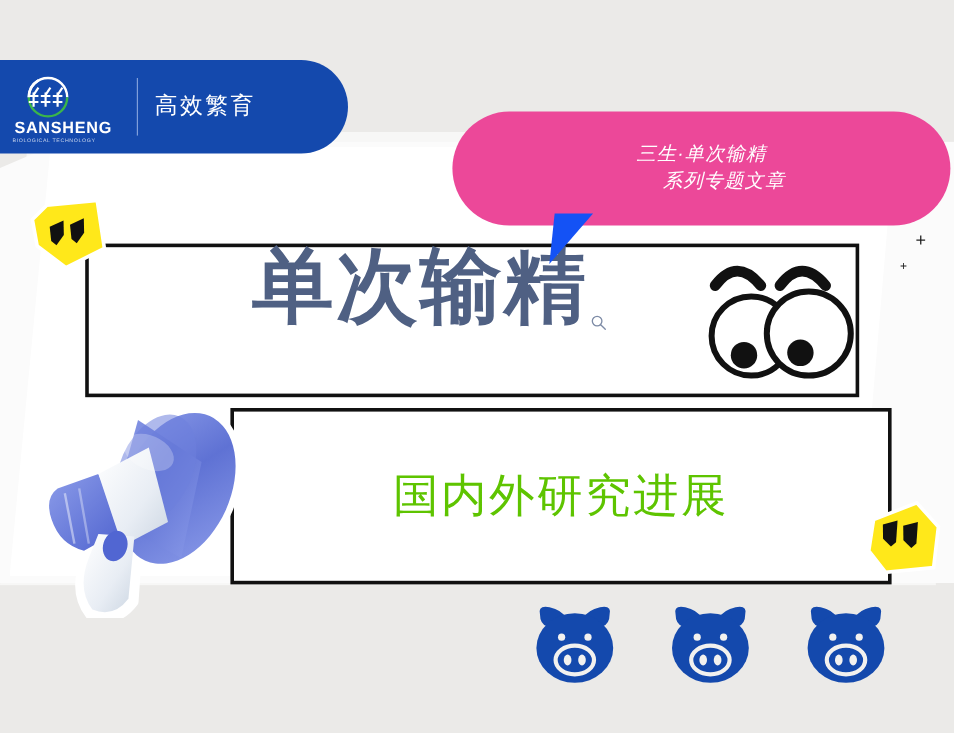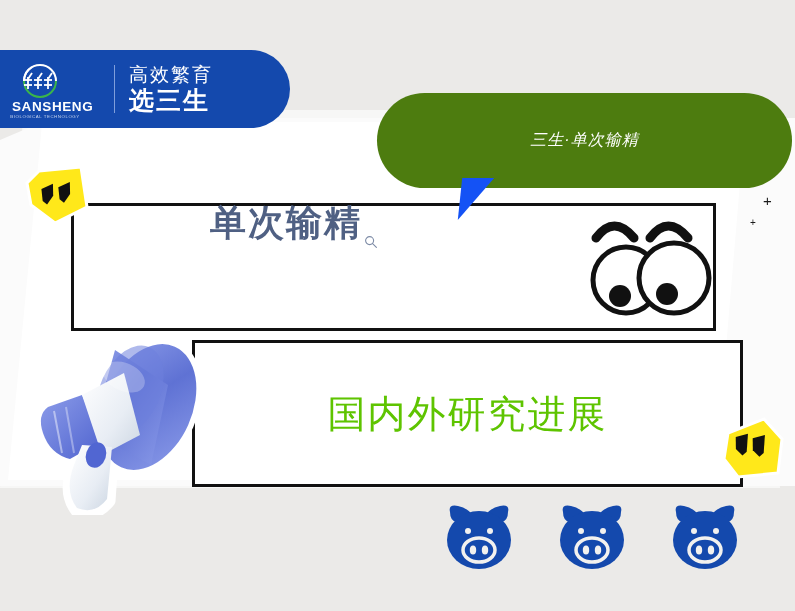--- a/index.html
+++ b/index.html
@@ -125,21 +125,21 @@
     font-family: "Liberation Sans", sans-serif;
   }
 
   
   .bubble {
     position: absolute;
     left: 377px;
     top: 93px;
     width: 415px;
     height: 95px;
-    background: #4d7c0f;
+    background: #ec4899;
     border-radius: 48px;
     z-index: 7;
     display: flex;
     flex-direction: column;
     align-items: center;
     justify-content: center;
   }
   .bubble-tail {
     position: absolute;
     left: 460px;
@@ -188,21 +188,21 @@
     display: flex;
     align-items: center;
     justify-content: center;
   }
   .title-main {
     position: absolute;
     left: 210px;
     top: 205px;
     z-index: 6;
     color: #4f6083;
-    font-size: 36px;
+    font-size: 68px;
     font-weight: bold;
     letter-spacing: 2px;
     line-height: 1;
     font-family: "Liberation Sans", sans-serif;
     display: flex;
     align-items: flex-start;
   }
   .search-mini {
     margin-left: 2px;
     margin-top: 14px;
@@ -297,26 +297,26 @@
               <path d="M32 26 L40 26"></path>
           </g>
         </svg>
       </div>
       <div class="logo-brand">SANSHENG</div>
       <div class="logo-sub">BIOLOGICAL TECHNOLOGY</div>
     </div>
     <div class="logo-divider"></div>
     <div class="slogan">
       <div class="slogan-top">高效繁育</div>
-      <div class="slogan-bottom">选三生</div>
     </div>
   </div>
 
   <div class="bubble">
     <div class="bubble-line">三生·单次输精</div>
+    <div class="bubble-line l2">系列专题文章</div>
   </div>
   <div class="bubble-tail"></div>
 
   <div class="frame-top"></div>
   <div class="title-main">
     <span>单次输精</span>
     <span class="search-mini">
       <svg width="14" height="14" viewBox="0 0 14 14">
         <circle cx="5.6" cy="5.6" r="4" fill="none" stroke="#7d8ba6" stroke-width="1.1"></circle>
         <path d="M8.6 8.6 L12.4 12.4" stroke="#7d8ba6" stroke-width="1.1" stroke-linecap="round"></path>

